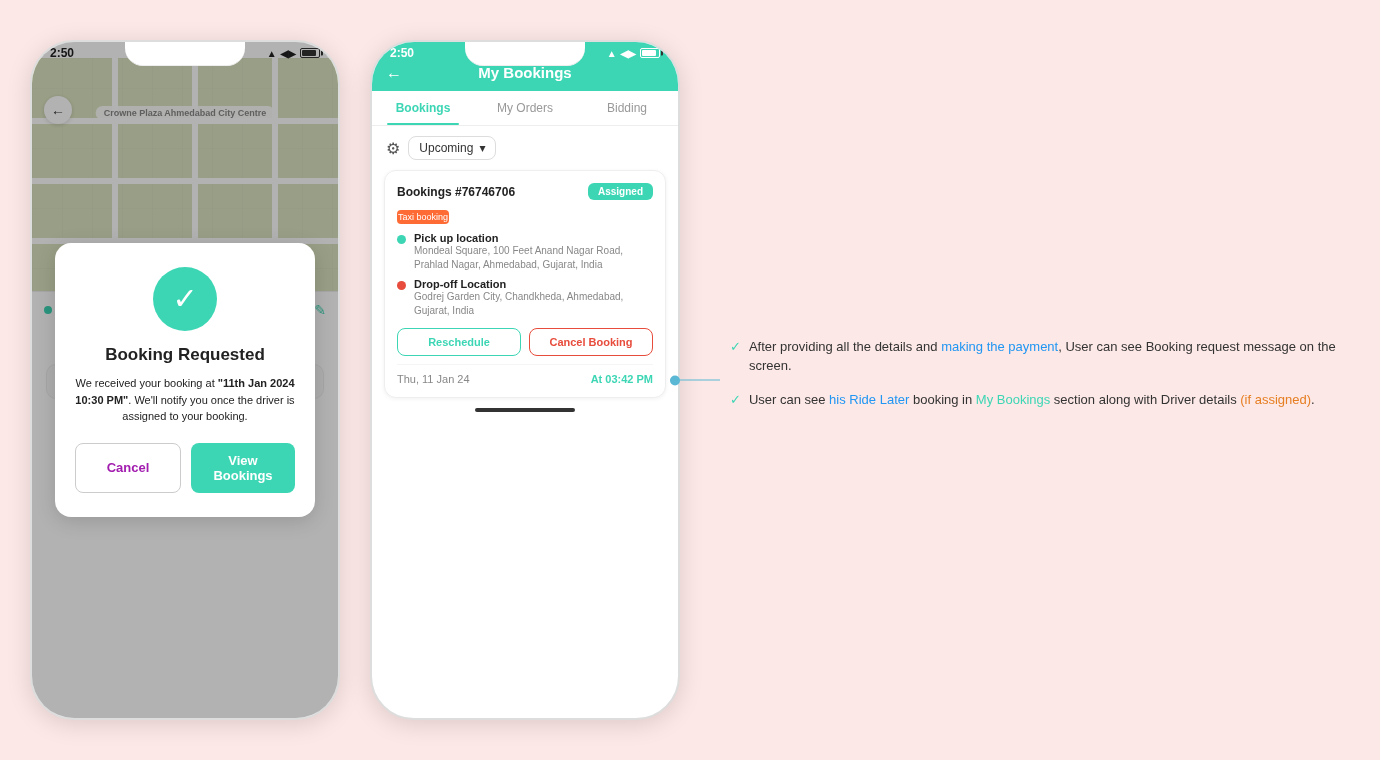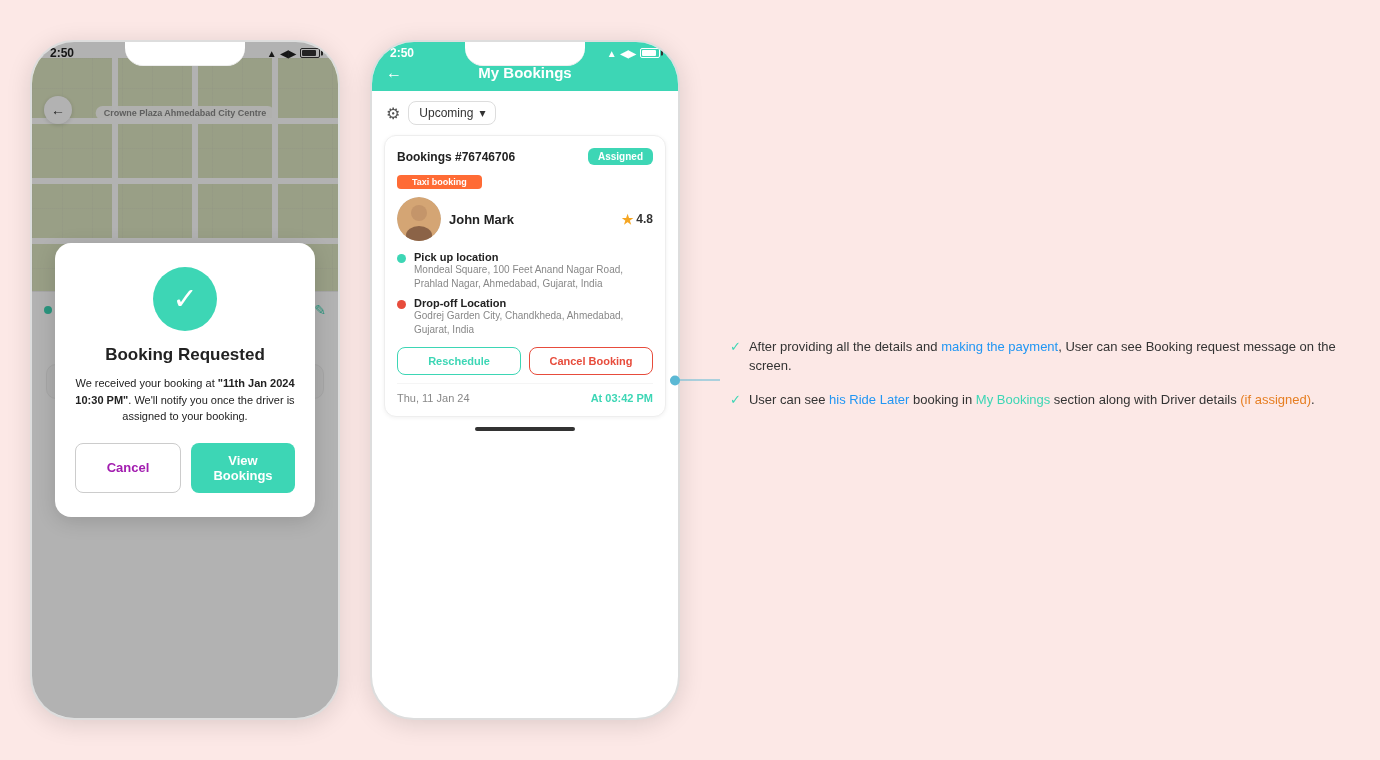--- a/index.html
+++ b/index.html
@@ -254,21 +254,21 @@
     .booking-card-header {
       display: flex; align-items: center; justify-content: space-between; margin-bottom: 6px;
     }
     .booking-id { font-size: 12px; font-weight: 700; color: #222; }
     .status-badge-assigned {
       background: #3dd6b5; color: #fff; font-size: 10px; font-weight: 600;
       padding: 3px 10px; border-radius: 6px;
     }
     .booking-type-badge {
       display: inline-block; background: #ff6b35; color: #fff; font-size: 9px;
-      font-weight: 700; padding: 2px 15px; border-radius: 4px; margin-bottom: 8px;
+      font-weight: 400; padding: 2px 1px; border-radius: 4px; margin-bottom: 8px;
     }
     .driver-row {
       display: flex; align-items: center; gap: 8px; margin-bottom: 10px;
     }
     .driver-avatar {
       width: 44px; height: 44px; border-radius: 50%; overflow: hidden;
       background: #ddd; flex-shrink: 0;
       display: flex; align-items: center; justify-content: center;
     }
     .driver-name { font-size: 13px; font-weight: 600; color: #222; flex: 1; }
@@ -424,51 +424,47 @@
         <div class="battery-fill" style="background:#fff;"></div>
       </div>
     </div>
   </div>
 
   <div class="phone-header-teal">
     <span class="phone-header-back">←</span>
     <span class="phone-header-title">My Bookings</span>
   </div>
 
+  <div class="tabs-bar">
+    <div class="tab-item active">
+      <span>Bookings</span>
+    </div>
+    <div class="tab-item">
+      <span>My Orders</span>
+    </div>
+    <div class="tab-item">
+      <span>Bidding</span>
+    </div>
+  </div>
 
   <div class="filter-row">
     <span class="filter-icon">⚙</span>
     <div class="filter-dropdown">
       <span>Upcoming</span>
       <span>▾</span>
     </div>
   </div>
 
   <div class="booking-card">
     <div class="booking-card-header">
       <span class="booking-id">Bookings #76746706</span>
       <span class="status-badge-assigned">Assigned</span>
     </div>
     <span class="booking-type-badge">Taxi booking</span>
 
-    <div class="driver-row">
-      <div class="driver-avatar">
-
-        <svg width="44" height="44" viewBox="0 0 44 44" xmlns="http://www.w3.org/2000/svg">
-          <circle cx="22" cy="22" r="22" fill="#d4a574"></circle>
-          <circle cx="22" cy="16" r="8" fill="#c4956a"></circle>
-          <ellipse cx="22" cy="38" rx="13" ry="9" fill="#8b6347"></ellipse>
-        </svg>
-      </div>
-      <span class="driver-name">John Mark</span>
-      <div class="driver-rating">
-        <span class="star-icon">★</span>
-        <span>4.8</span>
-      </div>
-    </div>
 
     
     <div class="location-row">
       <div class="loc-dot-green"></div>
       <div>
         <div class="loc-label">Pick up location</div>
         <div class="loc-address">Mondeal Square, 100 Feet Anand Nagar Road, Prahlad Nagar, Ahmedabad, Gujarat, India</div>
       </div>
     </div>
 

